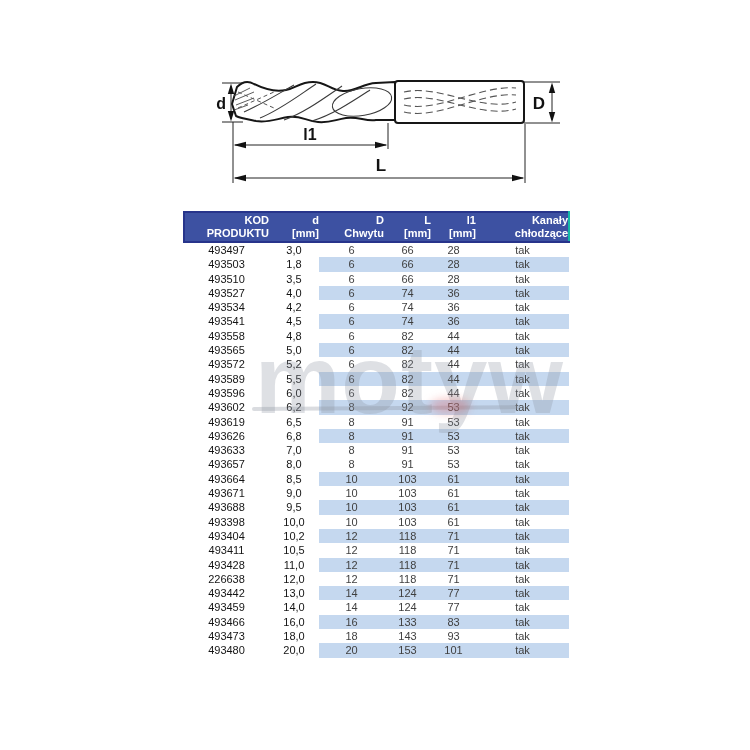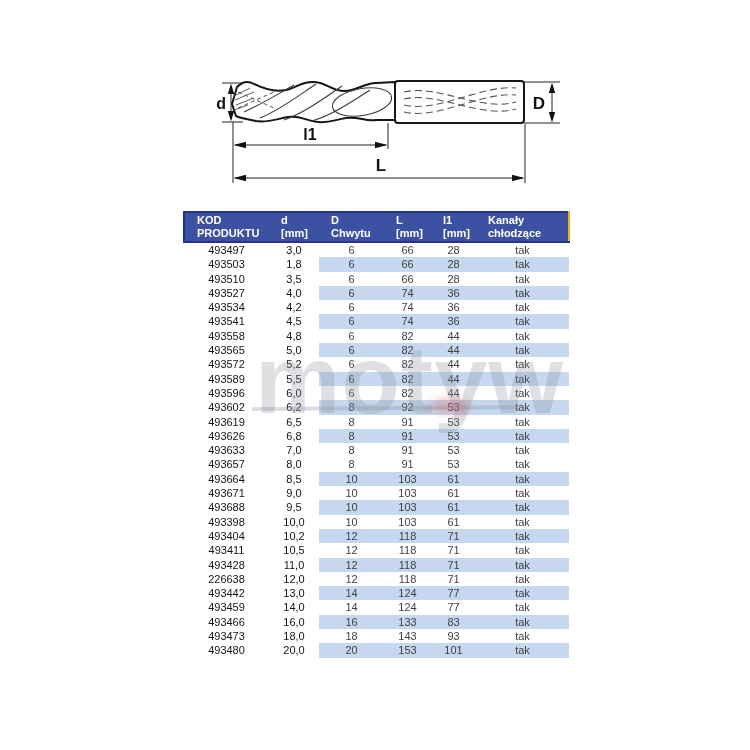--- a/index.html
+++ b/index.html
@@ -26,25 +26,25 @@
     background:rgba(228,80,80,0.30);border-radius:50%;filter:blur(4px);
     pointer-events:none;z-index:5;
   }
   
   .table-wrap{position:absolute;left:183px;top:211px;width:385px;}
   table{border-collapse:collapse;table-layout:fixed;width:385px;}
   col.c1{width:85px}col.c2{width:50px}col.c3{width:65px}
   col.c4{width:47px}col.c5{width:45px}col.c6{width:93px}
   thead th{
     background:#3d51a2;color:#ffffff;font-size:11px;font-weight:bold;
-    line-height:13px;padding:1px 12px;text-align:left;
+    line-height:13px;padding:1px 0;text-align:right;
     border-top:2px solid #27348b;border-bottom:2px solid #27348b;
   }
   thead th:first-child{border-left:2px solid #27348b;}
-  thead th:last-child{border-right:2px solid #eab308;}
+  thead th:last-child{border-right:2px solid #14b8a6;}
   tbody td{
     font-size:11px;line-height:14.3px;height:14.3px;padding:0;
     text-align:center;color:#3f3f3f;white-space:nowrap;
   }
   tbody td.strong{font-weight:normal;color:#141414;}
   tbody tr.alt td.shaded{background:#c5d8ef;}
   svg text{font-family:"Liberation Sans", sans-serif;font-weight:bold;fill:#111;}
 </style>
 </head>
 <body>

